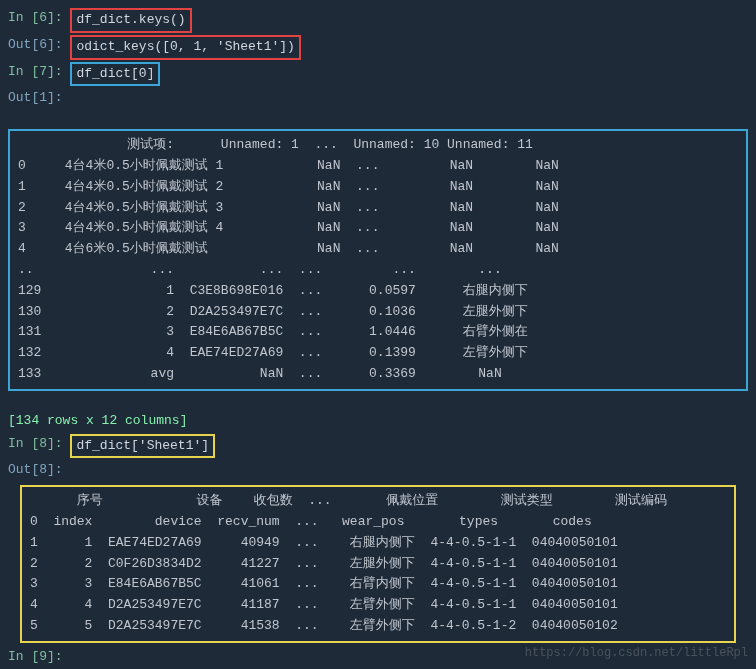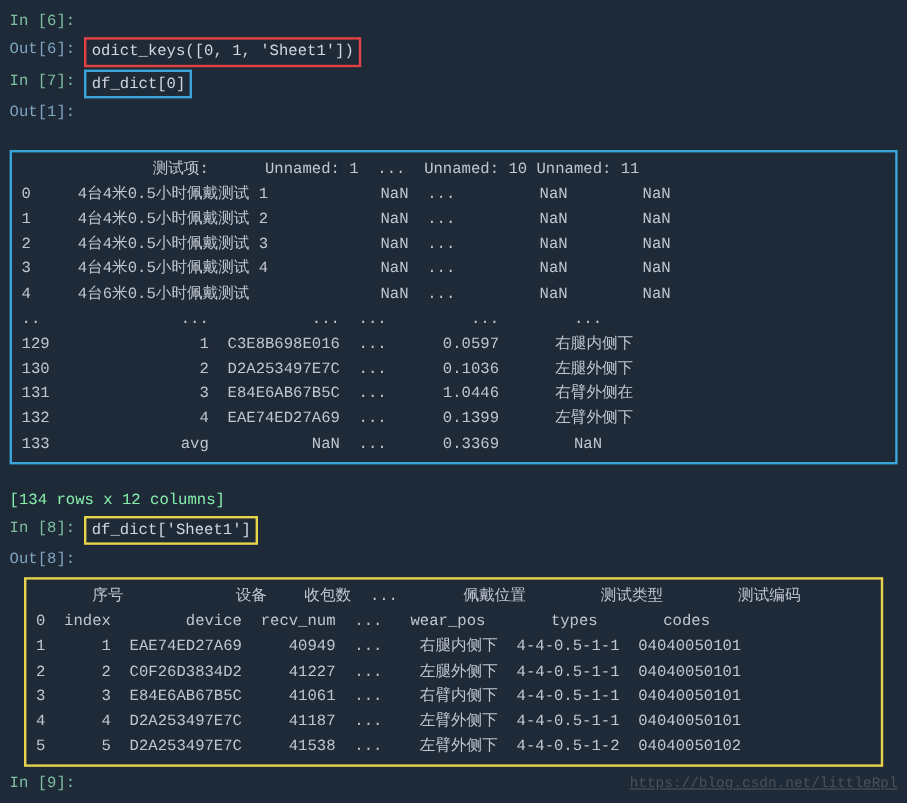--- a/index.html
+++ b/index.html
@@ -21,28 +21,30 @@
   .box-cyan-big { border: 2px solid #3aa5d6; padding: 4px 8px; margin: 20px 0; white-space: pre; color: #c0c5ce; }
   .box-yellow { border: 2px solid #e8d44c; padding: 0 4px; display: inline-block; }
   .box-yellow-big { border: 2px solid #e8d44c; padding: 4px 8px; margin: 4px 12px; white-space: pre; color: #c0c5ce; }
   .output-block { white-space: pre; color: #86efac; margin: 2px 0; }
   .watermark {
     position: fixed;
     bottom: 6px;
     right: 8px;
     color: rgba(200,200,200,0.25);
     font-size: 12px;
-    text-decoration: underline;
   }
 </style>
 </head>
 <body>
 
 <div class="cell-line">
   <span class="prompt prompt-in">In [6]: </span>
+  <span class="box-red">
+    <span class="code">df_dict.keys()</span>
+  </span>
 </div>
 
 <div class="cell-line">
   <span class="prompt">Out[6]: </span>
   <span class="box-red">
     <span class="code">odict_keys([0, 1, 'Sheet1'])</span>
   </span>
 </div>
 
 <div class="cell-line">

